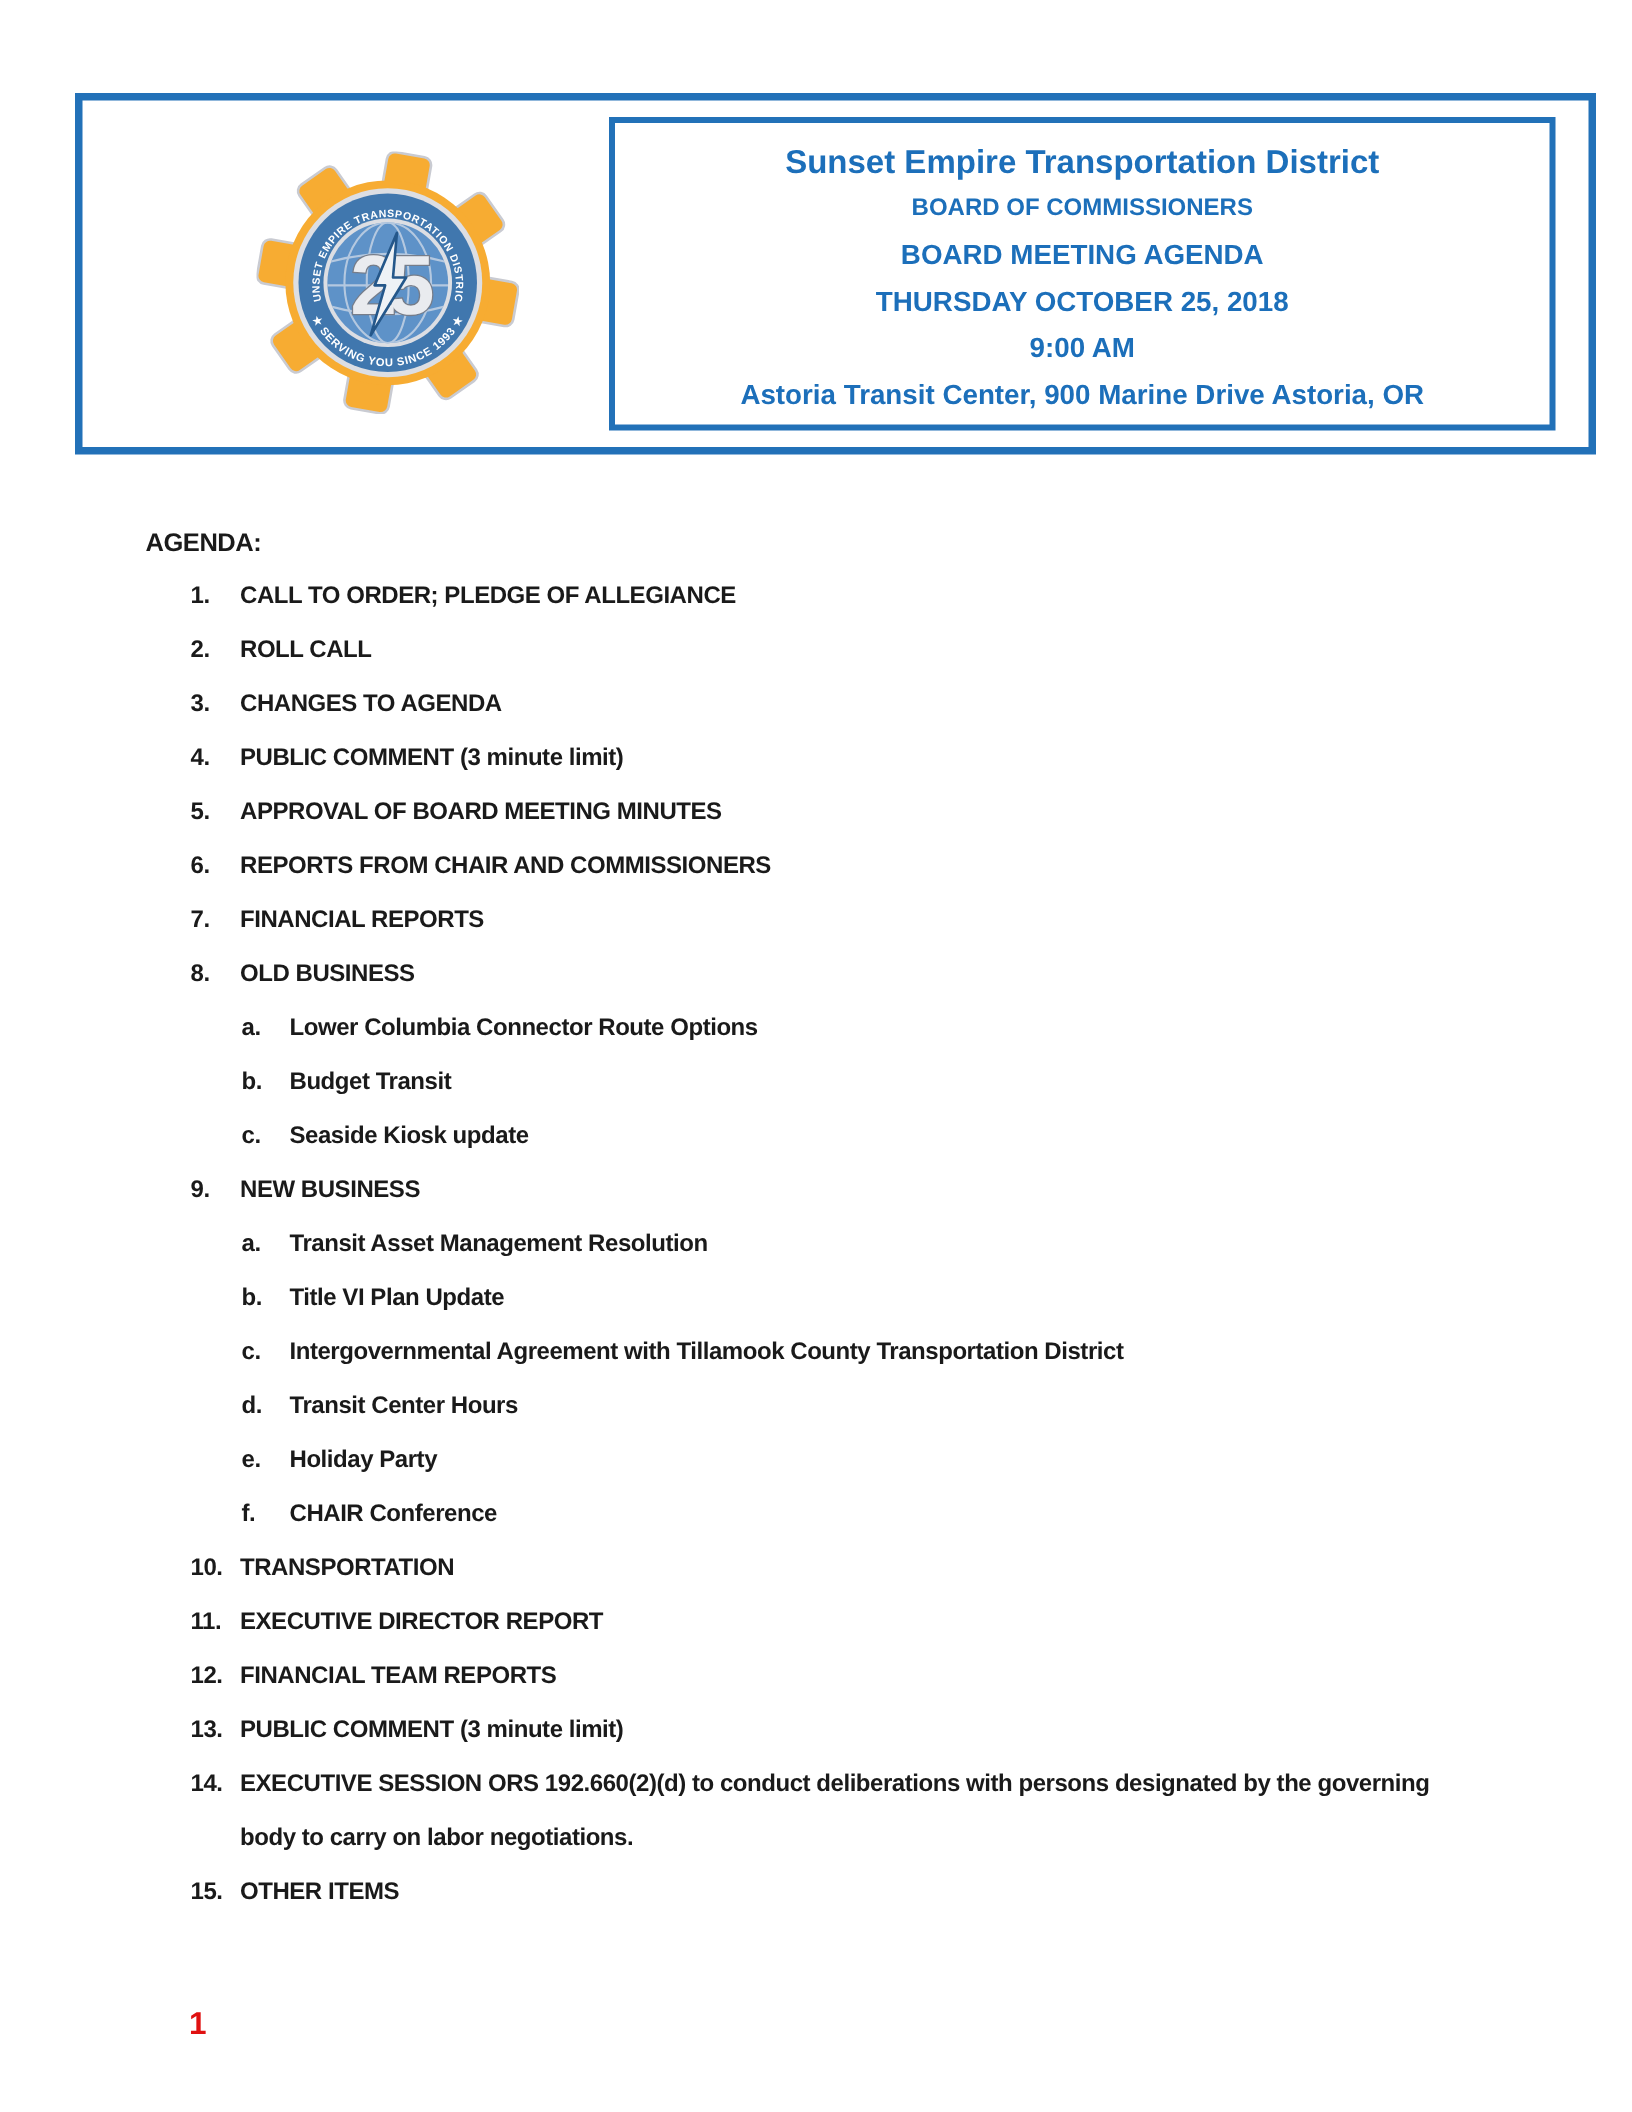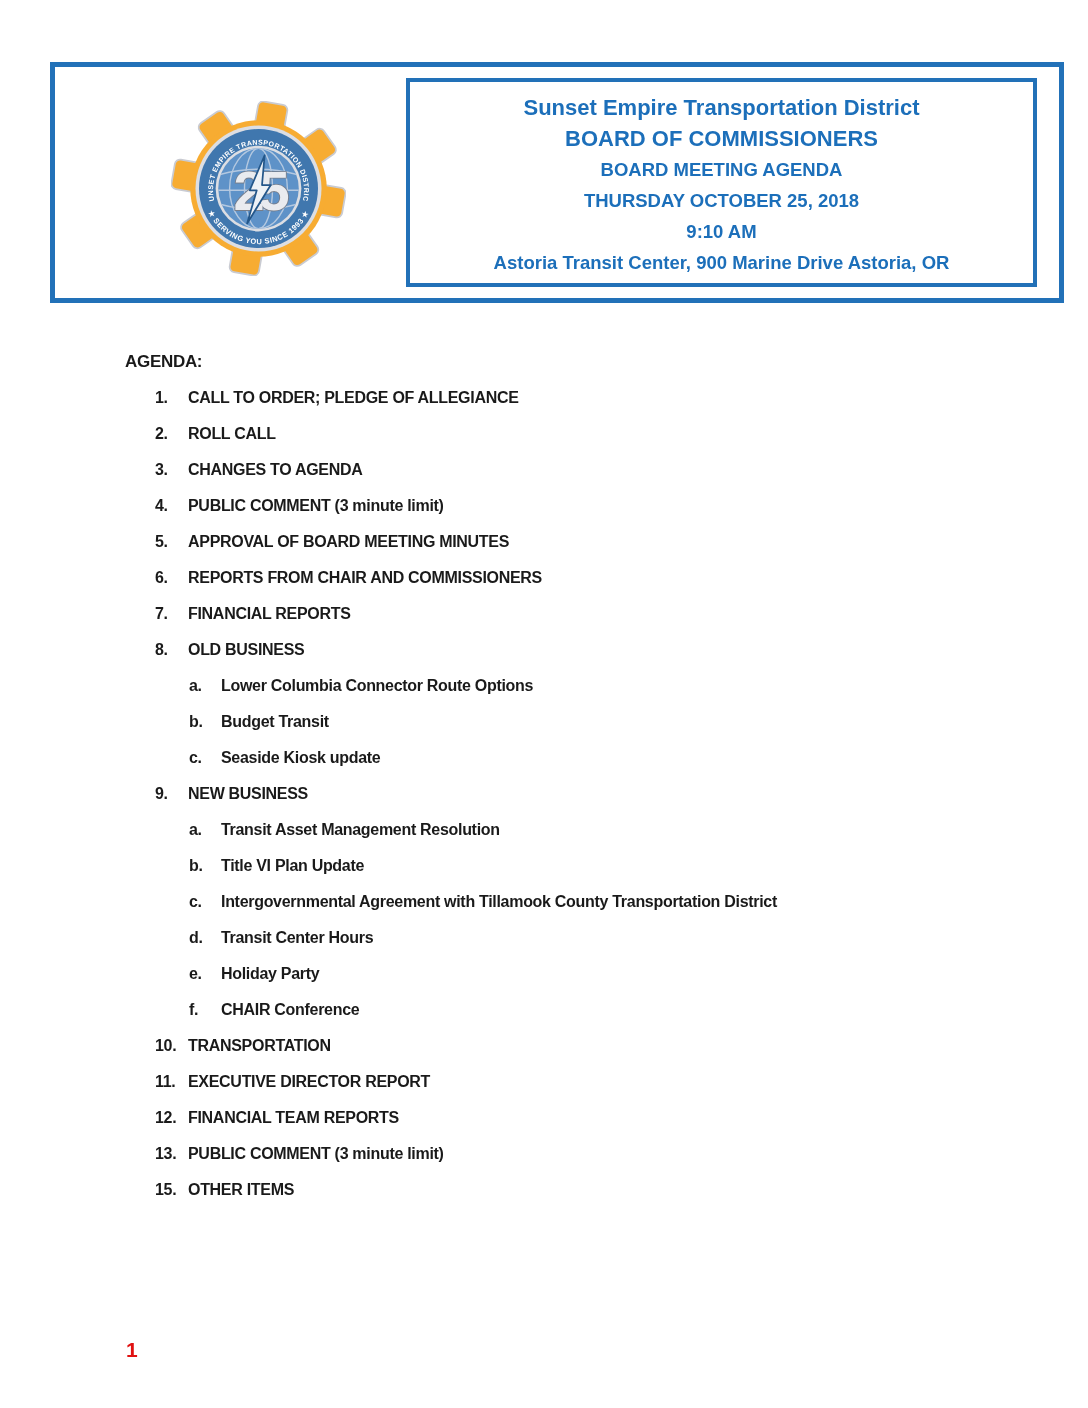--- a/index.html
+++ b/index.html
@@ -15,40 +15,40 @@
   }
   .logo { position:absolute; left:116px; top:34px; }
   .header-inner {
     position:absolute; left:351px; top:11px; width:631px; height:209px;
     border:4px solid var(--border-blue, #2271B8); box-sizing:border-box;
     text-align:center; color:var(--accent-blue, #1C6FBA); font-weight:bold;
     padding-top:10px;
   }
   .h-line { line-height:31px; white-space:nowrap; }
   .h-size-a { font-size:22px; }
-  .h-size-b { font-size:22px; }
+  .h-size-b { font-size:16px; }
   .h-size-c { font-size:18.5px; }
 
   
   .logo-25 {
     font-family:"Liberation Sans", sans-serif; font-size:64px; font-weight:bold;
     fill:#E9EBEF; stroke:#767D8A; stroke-width:2px; paint-order:stroke;
     letter-spacing:-7px;
   }
   .ring-text {
     font-family:"Liberation Sans", sans-serif; font-size:8px; font-weight:bold;
     fill:#ffffff; letter-spacing:0.5px;
   }
   .ring-text-bottom { font-size:8.5px; letter-spacing:0.6px; }
 
   
   .agenda {
     position:absolute; left:97px; top:344px; width:930px;
     color:var(--text-black, #1A1A1A); font-weight:bold;
-    font-size:16px; letter-spacing:-0.3px;margin-left:28px;
+    font-size:16px; letter-spacing:-0.3px;
   }
   .agenda-heading { line-height:36px; font-size:17px; }
   .agenda-item { position:relative; line-height:36px; padding-left:63px; }
   .agenda-item .num { position:absolute; left:30px; top:0; }
   .agenda-item.sub { padding-left:96px; }
   .agenda-item.sub .num { left:64px; }
   .agenda-item .txt { display:inline-block; white-space:nowrap; vertical-align:top; }
 
   
   .page-number {
@@ -109,21 +109,21 @@
       <text class="ring-text ring-text-bottom">
         <textPath href="#arcBottom" startOffset="50%" text-anchor="middle">★ SERVING YOU SINCE 1993 ★</textPath>
       </text>
     </svg>
 
     <div class="header-inner">
       <div class="h-line h-size-a">Sunset Empire Transportation District</div>
       <div class="h-line h-size-b">BOARD OF COMMISSIONERS</div>
       <div class="h-line h-size-c">BOARD MEETING AGENDA</div>
       <div class="h-line h-size-c">THURSDAY OCTOBER 25, 2018</div>
-      <div class="h-line h-size-c">9:10 AM</div>
+      <div class="h-line h-size-c">9:00 AM</div>
       <div class="h-line h-size-c">Astoria Transit Center, 900 Marine Drive Astoria, OR</div>
     </div>
   </div>
 
   <div class="agenda">
     <div class="agenda-heading">AGENDA:</div>
     <div id="agenda-items">
         <div class="agenda-item"><span class="num">1.</span><span class="txt">CALL TO ORDER; PLEDGE OF ALLEGIANCE</span></div>
         <div class="agenda-item"><span class="num">2.</span><span class="txt">ROLL CALL</span></div>
         <div class="agenda-item"><span class="num">3.</span><span class="txt">CHANGES TO AGENDA</span></div>
@@ -139,19 +139,20 @@
         <div class="agenda-item sub"><span class="num">a.</span><span class="txt">Transit Asset Management Resolution</span></div>
         <div class="agenda-item sub"><span class="num">b.</span><span class="txt">Title VI Plan Update</span></div>
         <div class="agenda-item sub"><span class="num">c.</span><span class="txt">Intergovernmental Agreement with Tillamook County Transportation District</span></div>
         <div class="agenda-item sub"><span class="num">d.</span><span class="txt">Transit Center Hours</span></div>
         <div class="agenda-item sub"><span class="num">e.</span><span class="txt">Holiday Party</span></div>
         <div class="agenda-item sub"><span class="num">f.</span><span class="txt">CHAIR Conference</span></div>
         <div class="agenda-item"><span class="num">10.</span><span class="txt">TRANSPORTATION</span></div>
         <div class="agenda-item"><span class="num">11.</span><span class="txt">EXECUTIVE DIRECTOR REPORT</span></div>
         <div class="agenda-item"><span class="num">12.</span><span class="txt">FINANCIAL TEAM REPORTS</span></div>
         <div class="agenda-item"><span class="num">13.</span><span class="txt">PUBLIC COMMENT (3 minute limit)</span></div>
+        <div class="agenda-item"><span class="num">14.</span><span class="txt">EXECUTIVE SESSION ORS 192.660(2)(d) to conduct deliberations with persons designated by the governing<br>body to carry on labor negotiations.</span></div>
         <div class="agenda-item"><span class="num">15.</span><span class="txt">OTHER ITEMS</span></div>
       </div>
   </div>
 
   <div class="page-number">1</div>
 
 </div>
 
 </body></html>

